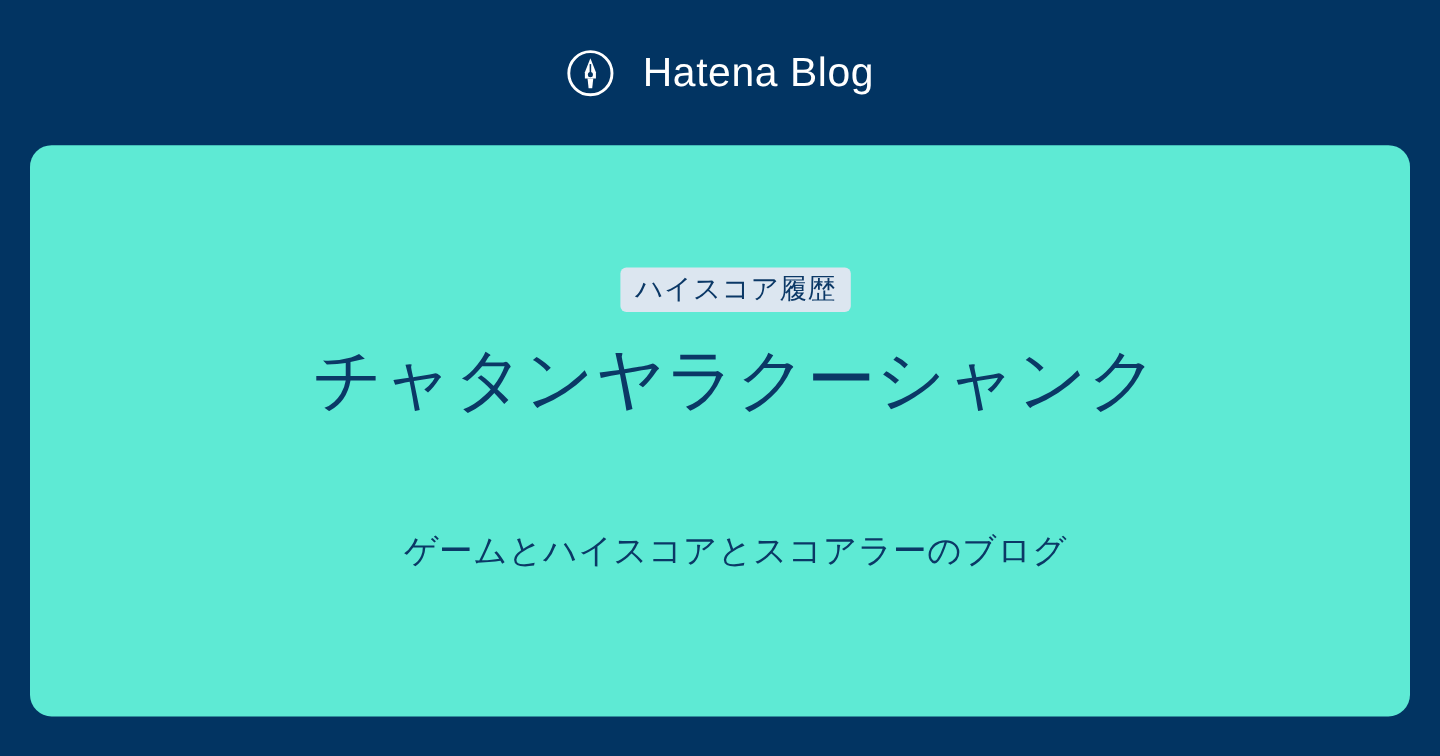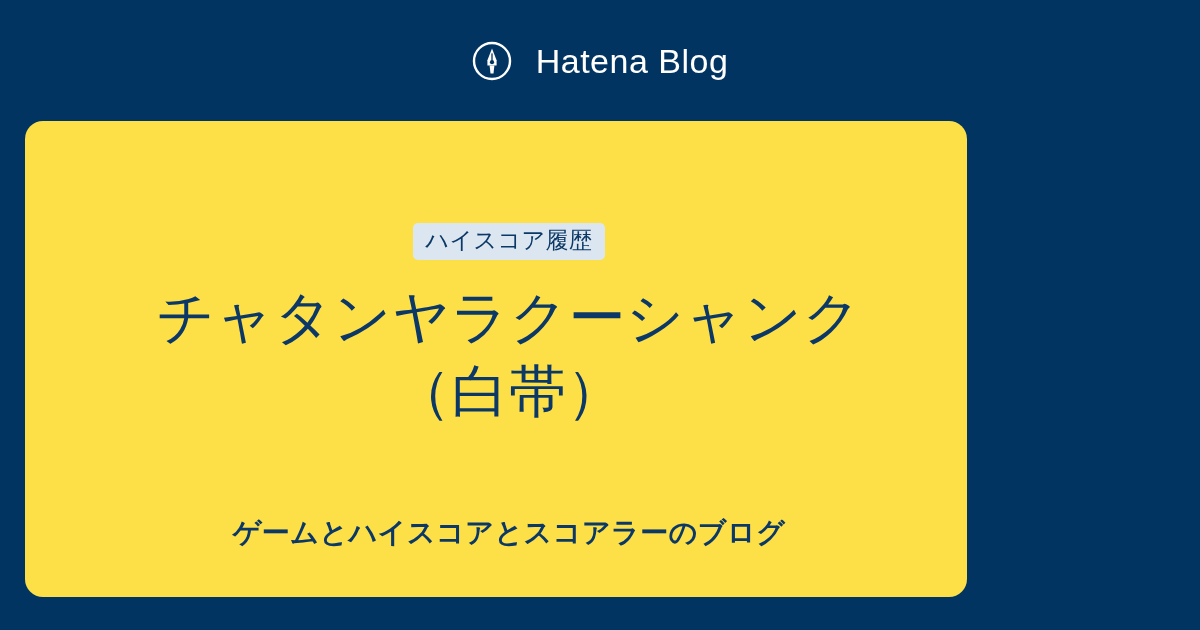--- a/index.html
+++ b/index.html
@@ -48,23 +48,23 @@
     font-weight: 400;
     letter-spacing: 0.5px;
     white-space: nowrap;
   }
 
   
   .card {
     position: absolute;
     left: 25px;
     top: 121px;
-    width: 942px;
+    width: 1150px;
     height: 476px;
-    background: #fde047;
+    background: #5eead4;
     border-radius: 18px;
     box-sizing: border-box;
     display: flex;
     flex-direction: column;
     align-items: center;
     justify-content: flex-start;
     overflow: hidden;
     padding-left: 26px;
   }
 
@@ -101,21 +101,21 @@
     letter-spacing: 0.5px;
     max-width: 1000px;
     word-break: break-word;
   }
 
   .blog-title {
     margin-top: 86px;
     color: #0b3866;
     font-size: 28px;
     line-height: 1.35;
-    font-weight: 700;
+    font-weight: 400;
     text-align: center;
     letter-spacing: 0.5px;
   }
 </style>
 </head>
 <body>
 
 <div class="og-root">
 
   <div class="brand-header">
@@ -131,21 +131,20 @@
     <span class="brand-name">Hatena Blog</span>
   </div>
 
   <div class="card">
     <div class="card-inner">
 
       <span class="category-badge">ハイスコア履歴</span>
 
       <h1 class="entry-title">
         <span>チャタンヤラクーシャンク</span><br>
-        <span>（白帯）</span>
       </h1>
 
       <div class="blog-title">ゲームとハイスコアとスコアラーのブログ</div>
 
     </div>
   </div>
 
 </div>
 
 </body></html>

